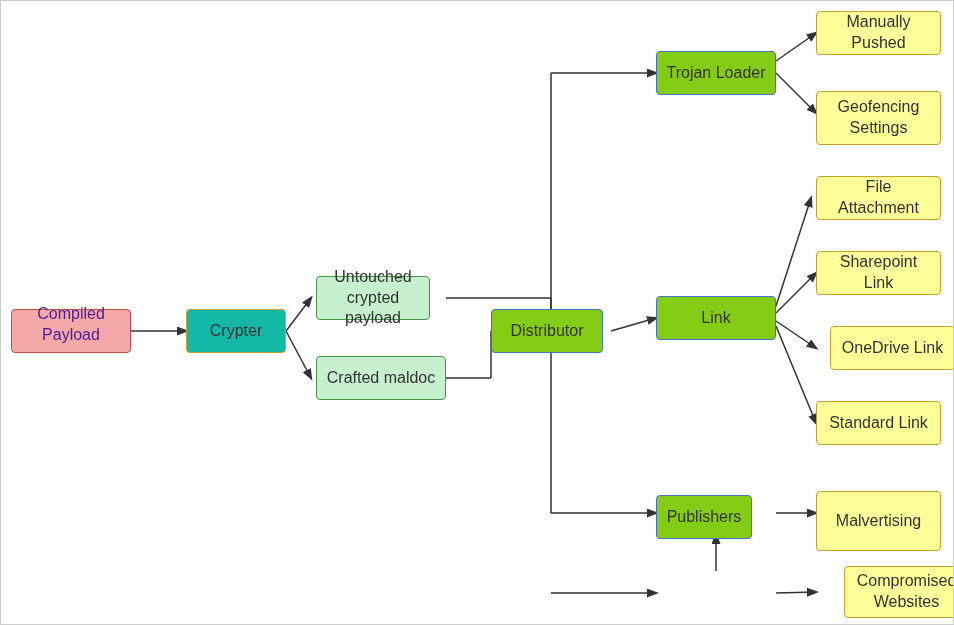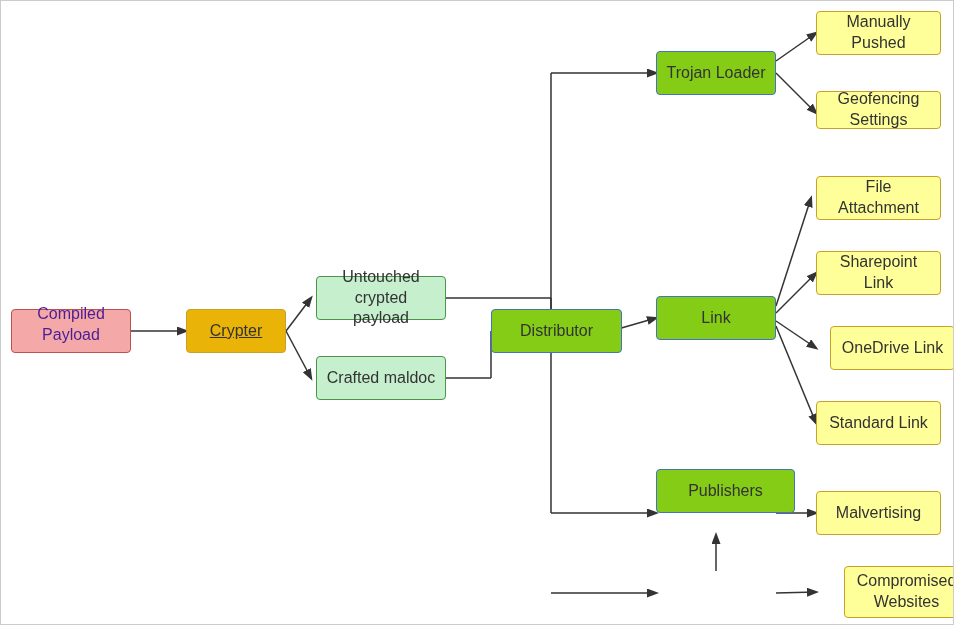--- a/index.html
+++ b/index.html
@@ -33,24 +33,23 @@
       font-size: 16px;
       line-height: 1.3;
     }
     .node-pink {
       background: #f4a9a8;
       border: 1.5px solid #c0504d;
       color: #4c1d95;
       align-items: flex-end;
     }
     .node-orange {
-      background: #eab308;
+      background: #14b8a6;
       border: 1.5px solid #c8a228;
       color: #333;
-      text-decoration: underline;
     }
     .node-green {
       background: #c6efce;
       border: 1.5px solid #4a954a;
       color: #333;
     }
     .node-blue {
       background: #84cc16;
       border: 1.5px solid #4472c4;
       color: #333;
@@ -116,70 +115,70 @@
   </svg>
 
   <div class="node node-pink" style="left:10px;top:308px;width:120px;height:44px;">
     <span>Compiled Payload</span>
   </div>
 
   <div class="node node-orange" style="left:185px;top:308px;width:100px;height:44px;">
     <span>Crypter</span>
   </div>
 
-  <div class="node node-green" style="left:315px;top:275px;width:130px;height:44px;">
+  <div class="node node-green" style="left:315px;top:275px;width:114px;height:44px;">
     <span>Untouched crypted payload</span>
   </div>
 
   <div class="node node-green" style="left:315px;top:355px;width:130px;height:44px;">
     <span>Crafted maldoc</span>
   </div>
 
-  <div class="node node-blue" style="left:490px;top:308px;width:131px;height:44px;">
+  <div class="node node-blue" style="left:490px;top:308px;width:112px;height:44px;">
     <span>Distributor</span>
   </div>
 
   <div class="node node-blue" style="left:655px;top:50px;width:120px;height:44px;">
     <span>Trojan Loader</span>
   </div>
 
   <div class="node node-blue" style="left:655px;top:295px;width:120px;height:44px;">
     <span>Link</span>
   </div>
 
-  <div class="node node-blue" style="left:655px;top:468px;width:139px;height:44px;text-align:right;">
+  <div class="node node-blue" style="left:655px;top:494px;width:96px;height:44px;text-align:right;">
     <span>Publishers</span>
   </div>
 
 
   <div class="node node-yellow" style="left:815px;top:10px;width:125px;height:44px;">
     <span>Manually Pushed</span>
   </div>
 
-  <div class="node node-yellow" style="left:815px;top:90px;width:125px;height:38px;">
+  <div class="node node-yellow" style="left:815px;top:90px;width:125px;height:54px;">
     <span>Geofencing Settings</span>
   </div>
 
   <div class="node node-yellow" style="left:815px;top:175px;width:125px;height:44px;">
     <span>File Attachment</span>
   </div>
 
   <div class="node node-yellow" style="left:815px;top:250px;width:125px;height:44px;">
     <span>Sharepoint Link</span>
   </div>
 
   <div class="node node-yellow" style="left:815px;top:325px;width:125px;height:44px;margin-left:14px;">
     <span>OneDrive Link</span>
   </div>
 
   <div class="node node-yellow" style="left:815px;top:400px;width:125px;height:44px;">
     <span>Standard Link</span>
   </div>
 
-  <div class="node node-yellow" style="left:815px;top:490px;width:125px;height:44px;">
+  <div class="node node-yellow" style="left:815px;top:490px;width:125px;height:60px;">
     <span>Malvertising</span>
   </div>
 
   <div class="node node-yellow" style="left:815px;top:565px;width:125px;height:52px;margin-left:28px;">
     <span>Compromised Websites</span>
   </div>
 
 </div>
 
 </body></html>

